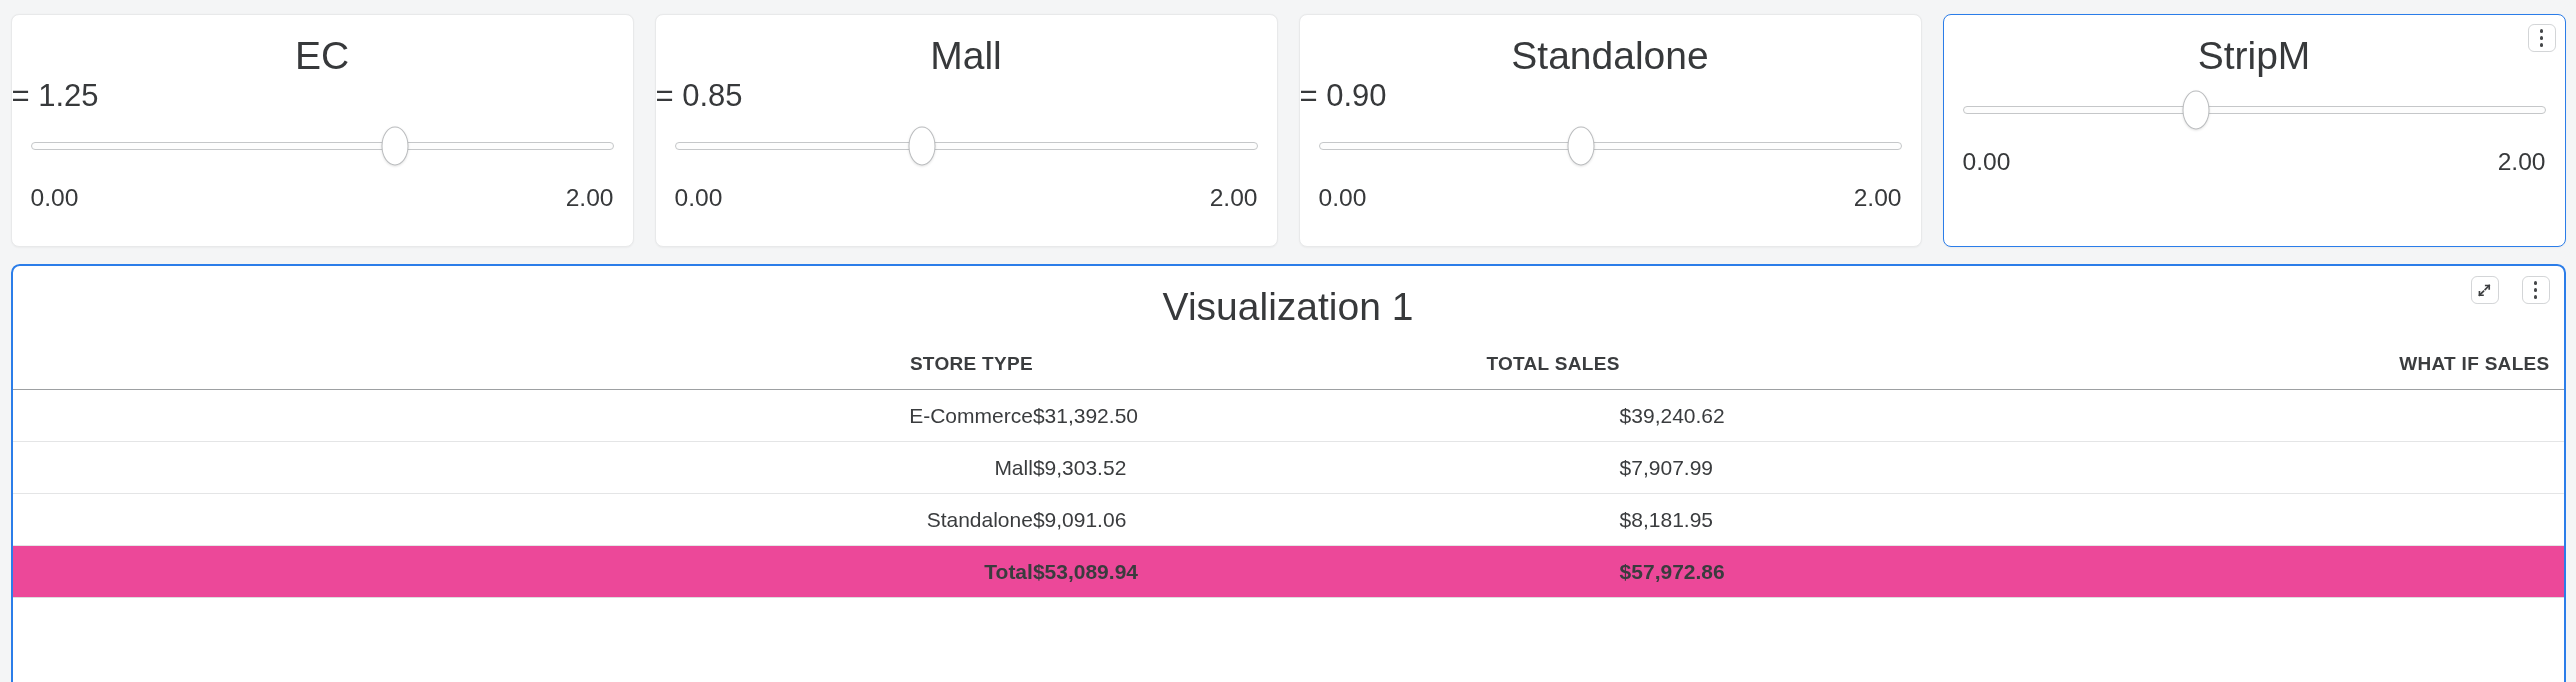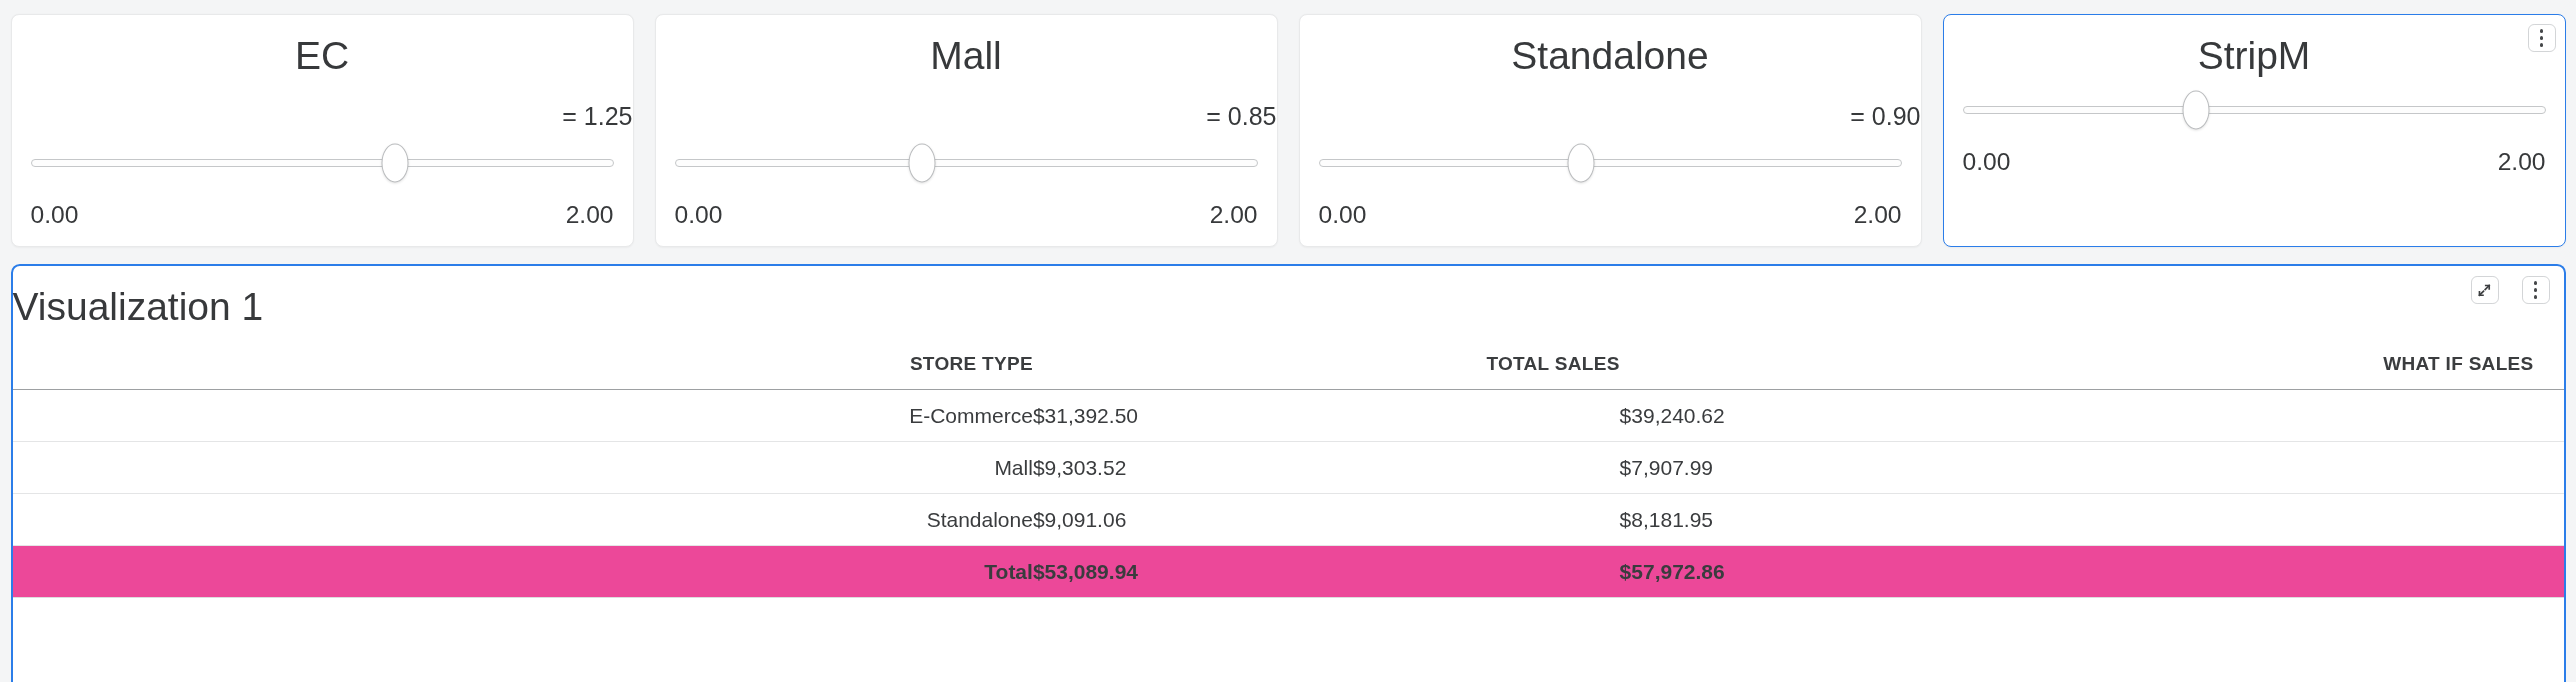--- a/index.html
+++ b/index.html
@@ -12,21 +12,21 @@
 
   
   .slider-row { display:flex; gap:21px; padding:14px 10.5px 0 10.5px; }
   .slider-card {
     position:relative; flex:1; height:233px;
     background:#ffffff; border:0.9px solid #e8e9ea; border-radius:8px;
     box-shadow:0 0.9px 1.8px rgba(0,0,0,.04);
   }
   .slider-card.selected { border:1.8px solid #2b7de9; }
   .card-title { text-align:center; margin-top:19px; font-size:39px; font-weight:400; }
-  .slider-value { text-align:right; margin-top:24px; font-size:25px; }
+  .slider-value { text-align:left; font-size:31px; }
   .slider-track-wrap { position:relative; margin:12.3px 19px 0 19px; height:40px; }
   .slider-track {
     position:absolute; left:0; right:0; top:50%; transform:translateY(-50%);
     height:8px; background:#fdfdfd; border:0.9px solid #c5c7c9; border-radius:5.3px;
   }
   .slider-handle {
     position:absolute; top:50%; transform:translate(-50%,-50%);
     width:27px; height:39px; background:#ffffff;
     border:1.8px solid #b9bbbd; border-radius:50%;
     box-shadow:0 0.9px 2.6px rgba(0,0,0,.12);
@@ -49,35 +49,35 @@
   .card-menu-button { top:8.8px; right:8.8px; }
   .viz-menu-button { top:10.5px; right:14px; }
   .viz-expand-button { top:10.5px; right:65px; }
   .expand-svg { width:16.7px; height:16.7px; }
 
   
   .viz-panel {
     position:relative; margin:16.7px 10.5px 0 10.5px; height:509px;
     background:#ffffff; border:2.6px solid #2b7de9; border-radius:8.8px;
   }
-  .viz-title { text-align:left; padding-top:19px; font-size:39px; font-weight:400; }
+  .viz-title { text-align:center; padding-top:19px; font-size:39px; font-weight:400; }
 
   table.sales-table {
     width:100%; border-collapse:collapse; table-layout:fixed; margin-top:12.3px;
   }
   .sales-table th {
     font-size:19px; font-weight:700; color:#3b3d3f; letter-spacing:0.3px;
     padding:12.3px 0 14px 0; border-bottom:1.8px solid #9da0a2; text-align:right;
   }
   .sales-table td {
     font-size:21px; color:#3a3c3e; height:52px;
     border-bottom:0.9px solid #e4e5e6; text-align:left;
   }
   .sales-table th.col-store, .sales-table td.col-store { text-align:right; padding-left:26px; }
-  .sales-table th.col-last,  .sales-table td.col-last  { padding-right:30px; }
+  .sales-table th.col-last,  .sales-table td.col-last  { padding-right:14px; }
   .sales-table tr.total-row td {
     background:#ec4899; font-weight:700; border-bottom:0.9px solid #dcdddd;
   }
 </style>
 </head>
 <body>
 
 <div class="slider-row">
 
   <div class="slider-card">

